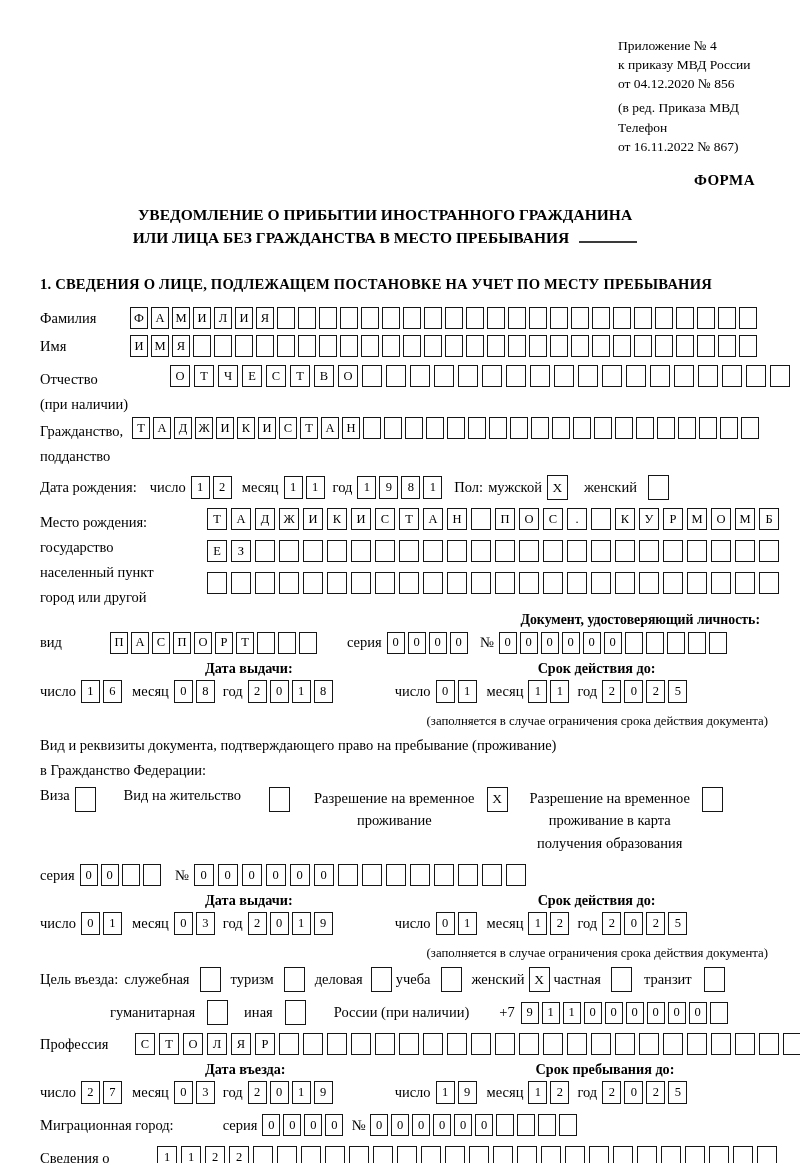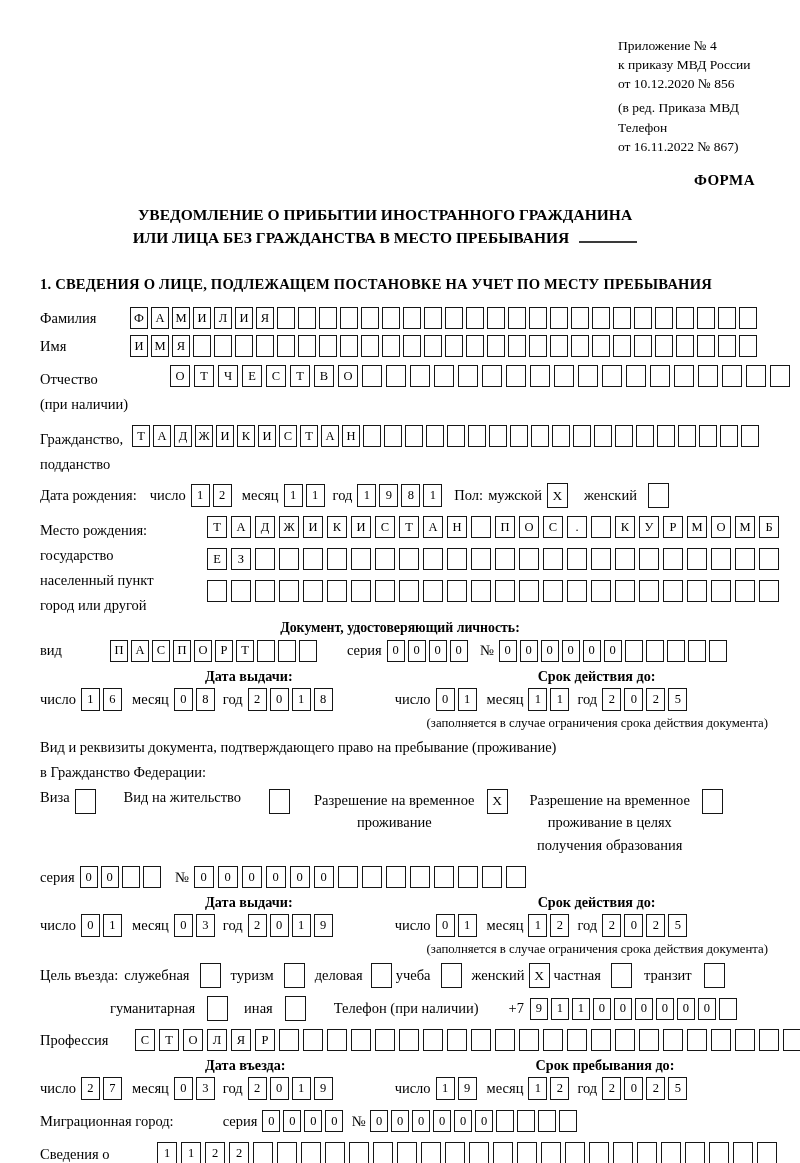--- a/index.html
+++ b/index.html
@@ -28,39 +28,39 @@
   }
   .wcells{gap:4px;}
   .wcells .cell{width:18px;}
   .dcells .cell{width:17px;height:21px;}
   .rows > .cells{margin-bottom:10px;}
 
   .chk{
     width:19px;height:23px;border:1.7px solid #161616;flex:0 0 auto;
     display:inline-flex;align-items:center;justify-content:center;font-size:13.5px;background:#fff;
   }
-  .dochead{text-align:center;font-weight:bold;font-size:13.8px;margin:2px 30px 4px 0;}
+  .dochead{text-align:right;font-weight:bold;font-size:13.8px;margin:2px 30px 4px 0;}
   .dhead{display:flex;font-weight:bold;font-size:14.2px;margin-top:6px;}
   .drow{display:flex;align-items:center;font-size:14.5px;margin-top:3px;}
   .drow .dl{margin-right:5px;}
-  .dnote{font-size:12.8px;text-align:right;padding-right:22px;margin-top:5px;}
+  .dnote{font-size:12.8px;text-align:right;padding-right:22px;margin-top:11px;}
   .plain{font-size:14.5px;}
   .cbrow{display:flex;align-items:flex-start;font-size:14.5px;}
   .cbl{text-align:center;line-height:1.55;}
-  .mt4{margin-top:8px;} .mt6{margin-top:6px;} .mt8{margin-top:8px;} .mt10{margin-top:10px;} .mt14{margin-top:14px;}
+  .mt4{margin-top:0;} .mt6{margin-top:6px;} .mt8{margin-top:8px;} .mt10{margin-top:10px;} .mt14{margin-top:14px;}
 </style>
 </head>
 <body>
 
 <div class="page">
 
   <div class="hdr">
     <div>Приложение № 4</div>
     <div>к приказу МВД России</div>
-    <div>от 10.12.2020 № 856</div>
+    <div>от 04.12.2020 № 856</div>
     <div class="gap">(в ред. Приказа МВД Телефон</div>
     <div>от 16.11.2022 № 867)</div>
   </div>
 
   <div class="forma">ФОРМА</div>
 
   <div class="title">
     <div>УВЕДОМЛЕНИЕ О ПРИБЫТИИ ИНОСТРАННОГО ГРАЖДАНИНА</div>
     <div><span>ИЛИ ЛИЦА БЕЗ ГРАЖДАНСТВА В МЕСТО ПРЕБЫВАНИЯ</span><span class="uline"></span></div>
   </div>
@@ -417,21 +417,21 @@
     <span class="chk" style="margin-left:5px"></span>
     <span style="margin-left:28px">Вид на жительство</span>
     <span class="chk" style="margin-left:28px"></span>
     <span class="cbl" style="margin-left:24px">
       <div>Разрешение на временное</div>
       <div>проживание</div>
     </span>
     <span class="chk" style="margin-left:12px">X</span>
     <span class="cbl" style="margin-left:22px">
       <div>Разрешение на временное</div>
-      <div>проживание в целях</div>
+      <div>проживание в карта</div>
       <div>получения образования</div>
     </span>
     <span class="chk" style="margin-left:12px"></span>
   </div>
 
   <div class="drow mt10">
     <span class="dl">серия</span>
     <span class="cells">
         <span class="cell">0</span>
         <span class="cell">0</span>
@@ -515,21 +515,21 @@
     <span class="chk" style="margin-left:10px"></span>
     <span style="margin-left:12px">транзит</span>
     <span class="chk" style="margin-left:12px"></span>
   </div>
 
   <div class="cbrow mt8" style="align-items:center">
     <span style="margin-left:70px">гуманитарная</span>
     <span class="chk" style="margin-left:12px"></span>
     <span style="margin-left:16px">иная</span>
     <span class="chk" style="margin-left:12px"></span>
-    <span style="margin-left:28px">Телефон (при наличии)</span>
+    <span style="margin-left:28px">России (при наличии)</span>
     <span style="margin-left:30px">+7</span>
     <span class="cells" style="margin-left:6px">
         <span class="cell">9</span>
         <span class="cell">1</span>
         <span class="cell">1</span>
         <span class="cell">0</span>
         <span class="cell">0</span>
         <span class="cell">0</span>
         <span class="cell">0</span>
         <span class="cell">0</span>

